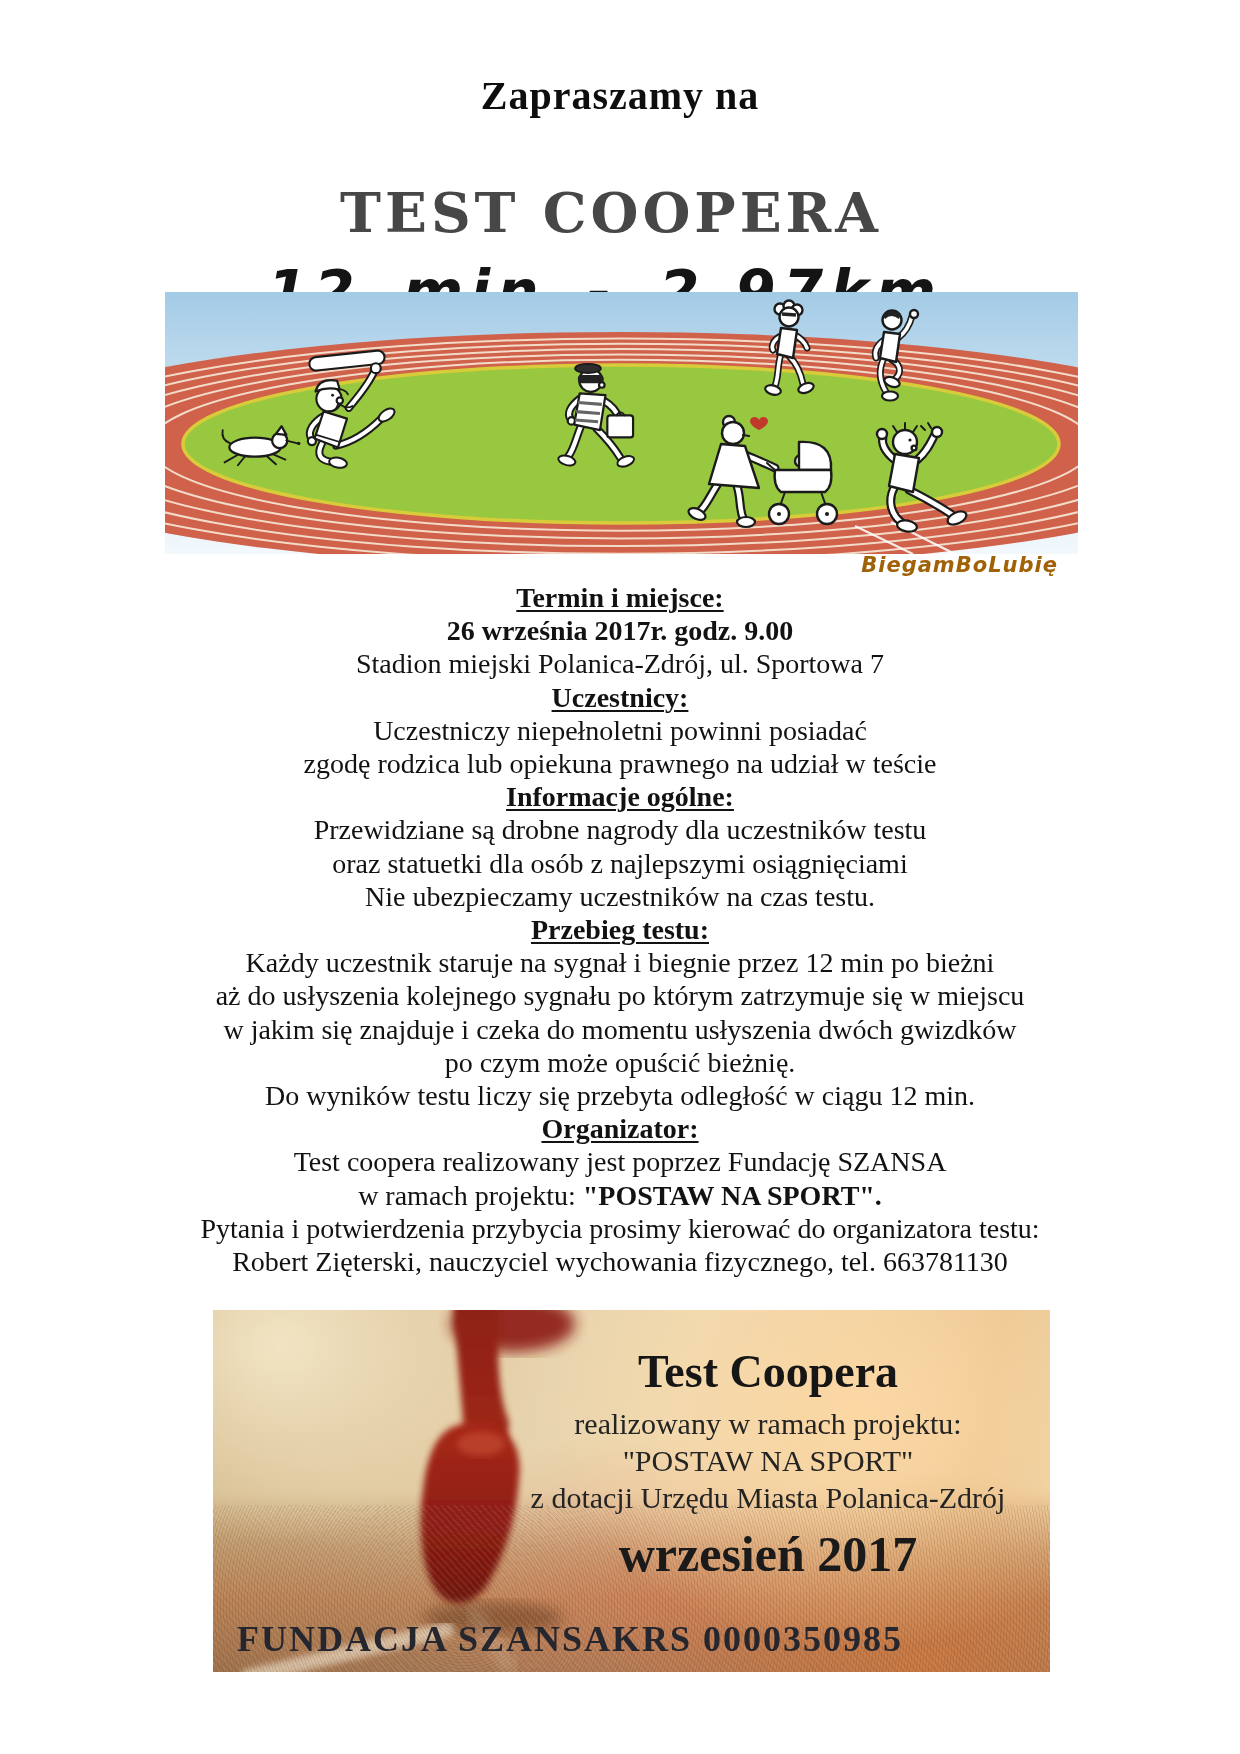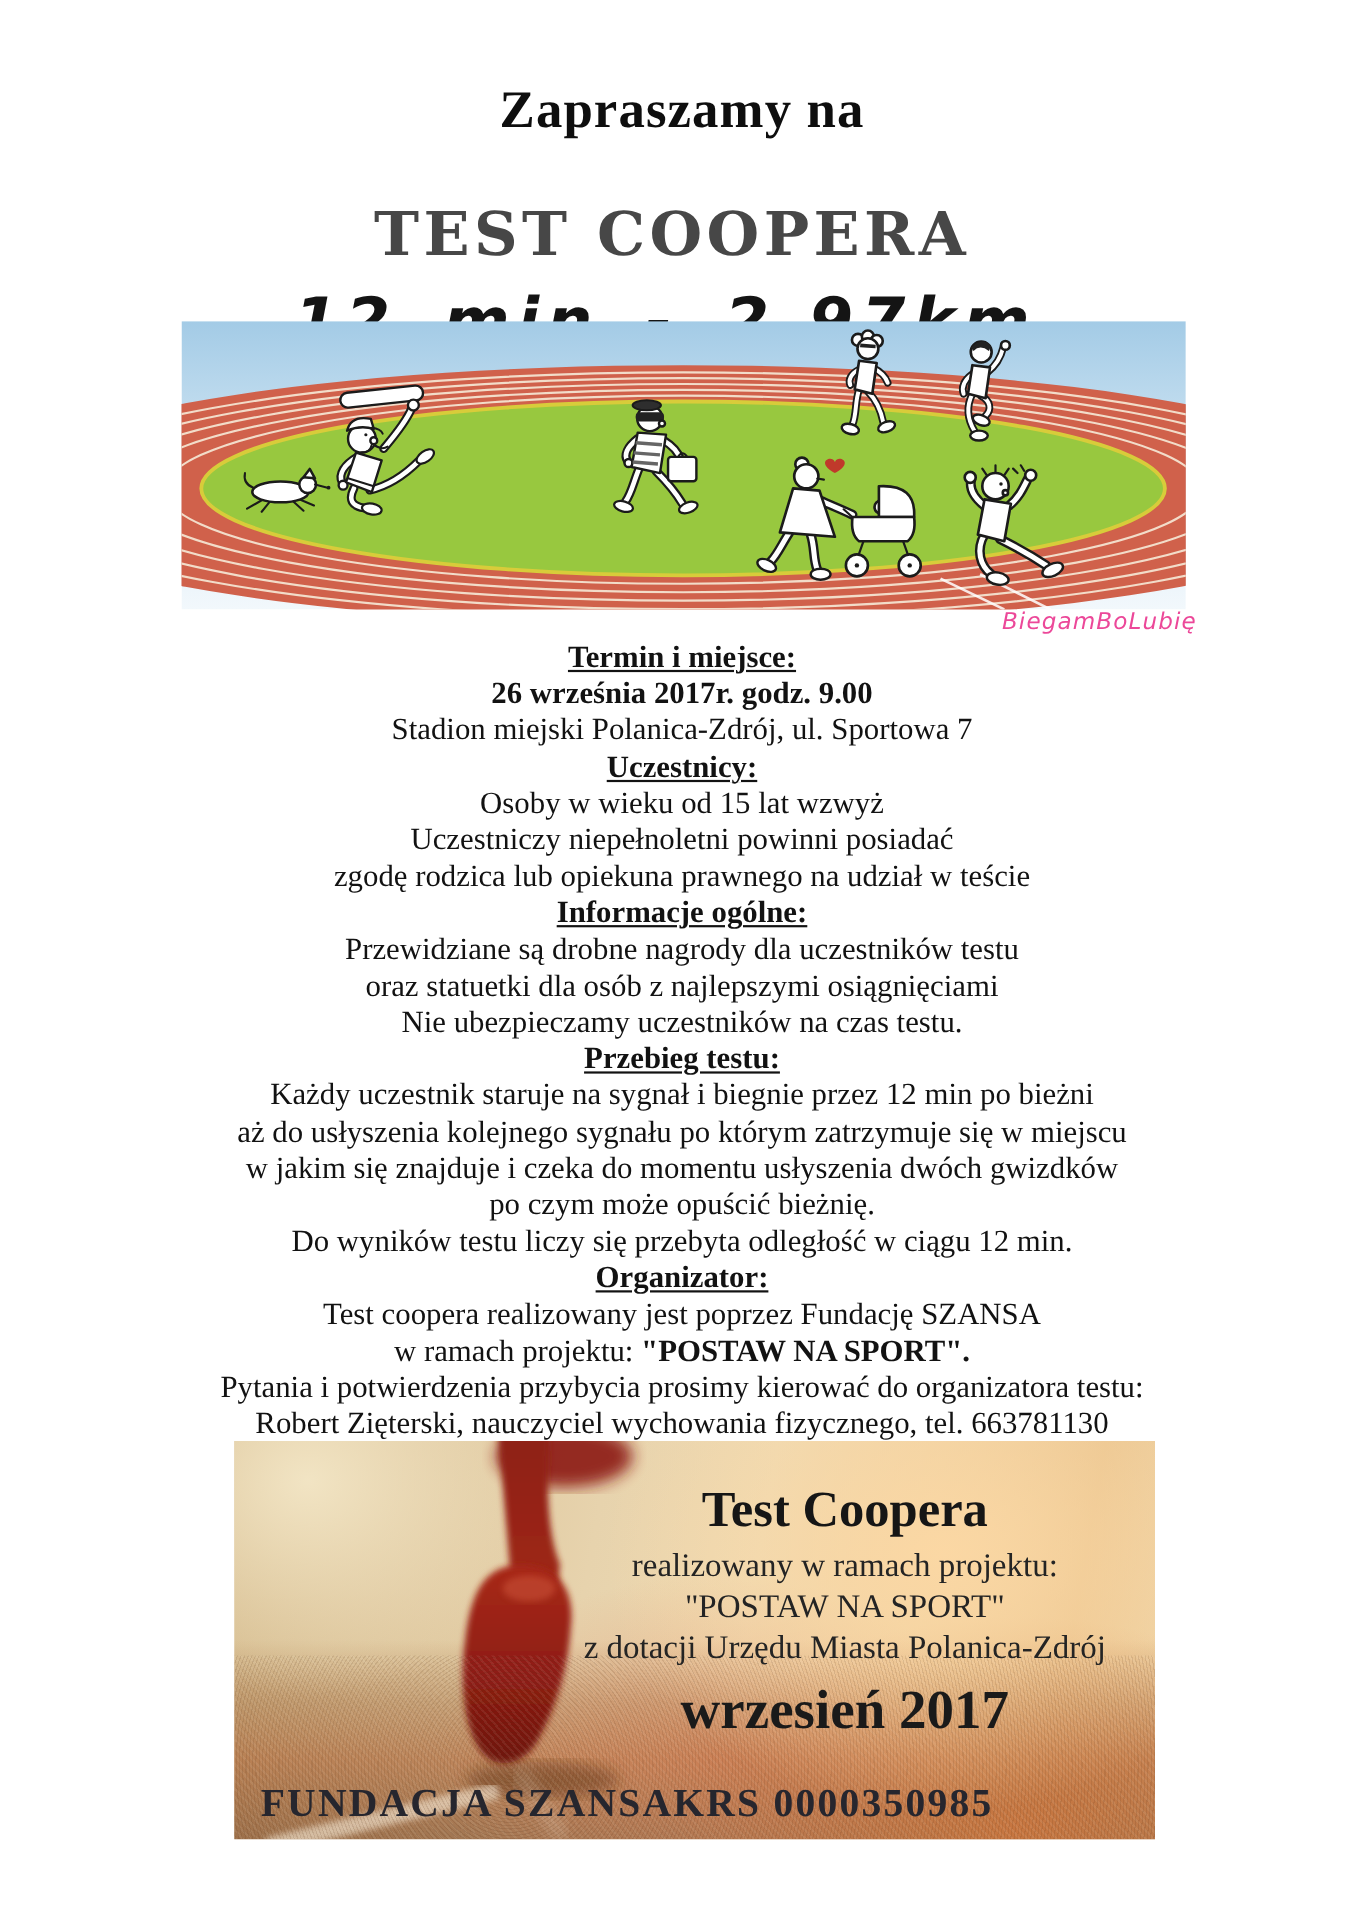--- a/index.html
+++ b/index.html
@@ -1,31 +1,31 @@
 <!DOCTYPE html>
 <html><head>
 <meta charset="utf-8">
 <style>
   html,body{margin:0;padding:0;background:#ffffff;}
   .page{position:relative;width:1240px;height:1754px;background:#fff;overflow:hidden;
         font-family:"Liberation Serif",serif;color:#121212;}
 
   .main-title{position:absolute;left:0;right:0;top:72px;text-align:center;
-    font-size:48px;font-weight:bold;color:#0e0e0e;letter-spacing:1px;}
+    font-size:40px;font-weight:bold;color:#0e0e0e;letter-spacing:1px;}
 
   .headline{position:absolute;left:0;right:18px;top:180px;text-align:center;
     font-family:"DejaVu Serif",serif;font-weight:900;font-size:55px;color:#474747;
     letter-spacing:4px;}
   .subheadline{position:absolute;left:0;right:30px;top:230px;text-align:center;
     font-family:"DejaVu Sans",sans-serif;font-style:italic;font-weight:bold;
     font-size:58px;color:#141414;letter-spacing:7px;word-spacing:14px;margin-top:28px;}
 
   .track-wrap{position:absolute;left:165px;top:292px;width:913px;height:262px;}
-  .signature{position:absolute;right:152px;top:553px;font-family:"DejaVu Sans",sans-serif;
-    font-style:italic;font-weight:normal;font-size:21px;color:#ec4899;letter-spacing:1px;}
+  .signature{position:absolute;right:182px;top:553px;font-family:"DejaVu Sans",sans-serif;
+    font-style:italic;font-weight:bold;font-size:21px;color:#a16207;letter-spacing:1px;}
 
   .body-text{position:absolute;left:0;right:0;top:581px;text-align:center;
     font-size:28px;line-height:33.2px;color:#121212;}
   .hd{font-weight:bold;text-decoration:underline;text-decoration-thickness:2px;text-underline-offset:3px;}
   .bold{font-weight:bold;}
 
   .banner{position:absolute;left:213px;top:1310px;width:837px;height:362px;overflow:hidden;
     background:
       radial-gradient(ellipse 300px 260px at 8% 10%, rgba(243,230,198,.95), rgba(243,230,198,0) 75%),
       radial-gradient(ellipse 430px 330px at 77% 28%, rgba(252,216,164,.95), rgba(252,216,164,0) 72%),
@@ -232,21 +232,20 @@
   </div>
 
   <div class="signature">BiegamBoLubię</div>
 
   <div class="body-text">
     <div class="hd">Termin i miejsce:</div>
     <div class="bold">26 września 2017r. godz. 9.00</div>
     <div>Stadion miejski Polanica-Zdrój, ul. Sportowa 7</div>
 
     <div class="hd">Uczestnicy:</div>
-    <div>Osoby w wieku od 15 lat wzwyż</div>
     <div>Uczestniczy niepełnoletni powinni posiadać</div>
     <div>zgodę rodzica lub opiekuna prawnego na udział w teście</div>
 
     <div class="hd">Informacje ogólne:</div>
     <div>Przewidziane są drobne nagrody dla uczestników testu</div>
     <div>oraz statuetki dla osób z najlepszymi osiągnięciami</div>
     <div>Nie ubezpieczamy uczestników na czas testu.</div>
 
     <div class="hd">Przebieg testu:</div>
     <div>Każdy uczestnik staruje na sygnał i biegnie przez 12 min po bieżni</div>

